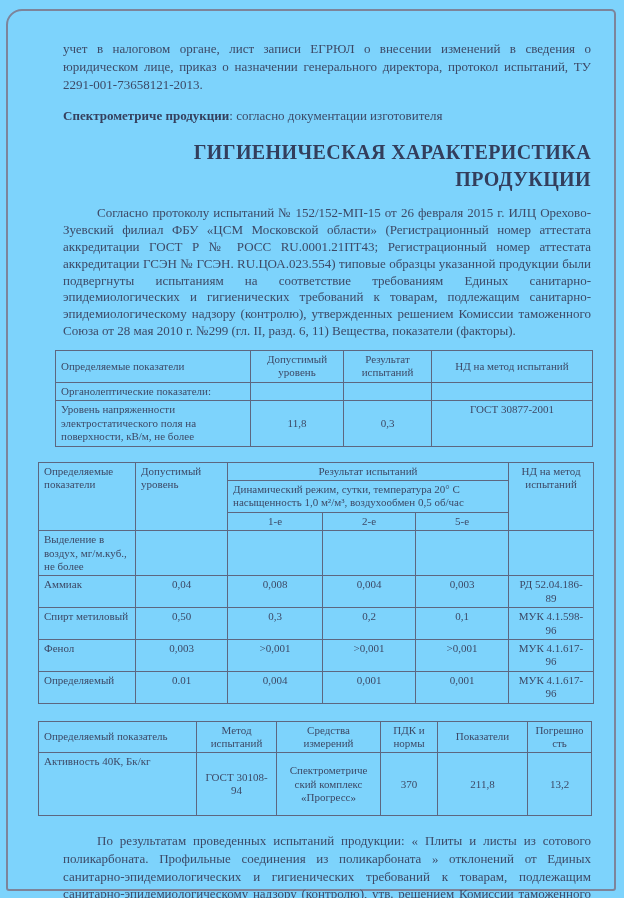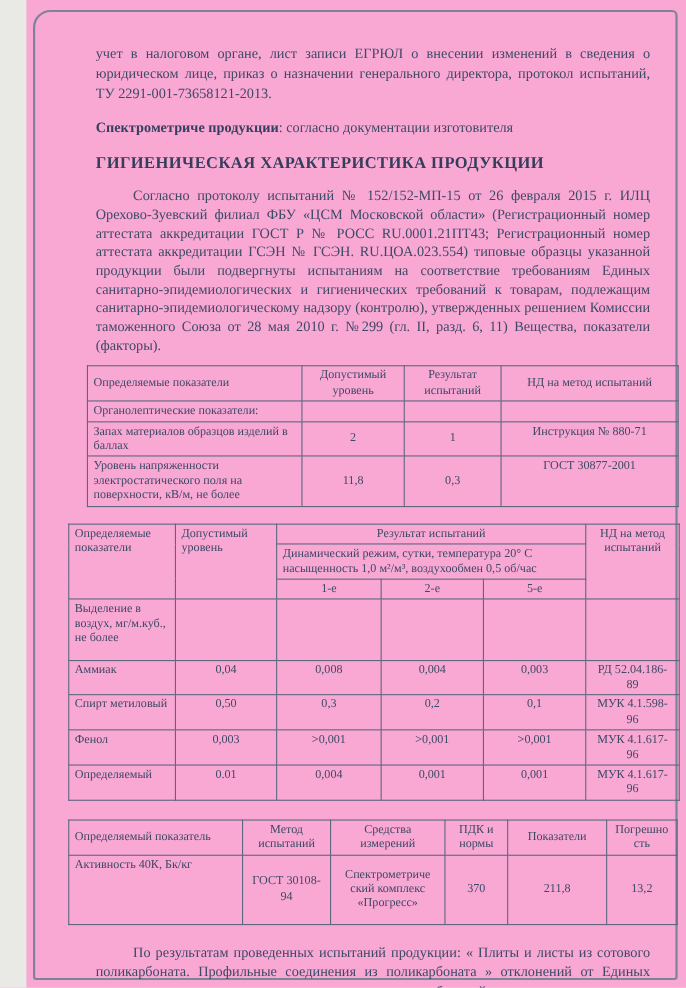--- a/index.html
+++ b/index.html
@@ -3,60 +3,60 @@
 <meta charset="utf-8">
 <style>
   html,body{margin:0;padding:0;}
   body{
     width:624px;height:898px;overflow:hidden;position:relative;
     background:#e9e9e6;
     font-family:"Liberation Serif","DejaVu Serif",serif;
     color:#3d4966;
   }
   .page{
-    position:absolute;inset:0;background:#f9a8d4;margin-left:24px;
+    position:absolute;inset:0;background:#7dd3fc;
   }
   .frame{
     position:absolute;top:9px;left:6px;right:8px;bottom:7px;
     border:2px solid #7d849a;
     border-radius:16px 5px 3px 3px;
     pointer-events:none;
   }
   .content{
     position:absolute;top:30px;left:0;right:0;bottom:0;
   }
   p{margin:0;text-align:justify;font-size:13px;line-height:1.38;}
   .para{padding:0 33px 0 63px;}
   .indent{text-indent:34px;}
   .intro{margin-top:10px;}
   .charline{margin-top:13px;}
   .charline b{color:#35405e;}
   .doc-title{
-    margin-top:14px;text-align:left;font-weight:bold;
-    font-size:15px;letter-spacing:.4px;color:#333e5c;
+    margin-top:14px;text-align:right;font-weight:bold;
+    font-size:20px;letter-spacing:.4px;color:#333e5c;
   }
   .protocol{margin-top:11px;line-height:1.3;}
   .conclusion{margin-top:16px;line-height:1.36;}
 
   table{
     border-collapse:collapse;table-layout:fixed;width:100%;
     font-size:11px;line-height:1.22;color:#3d4966;
   }
   th,td{
     border:1px solid #5d6780;padding:2px 5px;
     font-weight:normal;text-align:left;vertical-align:top;
     word-wrap:break-word;
   }
   th{vertical-align:middle;}
   .c{text-align:center;}
   .vm{vertical-align:middle;}
   .tw1{margin:10px 31px 0 55px;}
   .tw2{margin:15px 31px 0 38px;}
   .tw3{margin:17px 33px 0 38px;}
-  .tw2 td.tall{padding-bottom:12px;}
+  .tw2 td.tall{padding-bottom:2px;}
   .sect td{border-bottom-width:1px;}
   .t3row td{height:58px;}
 </style>
 </head>
 <body>
 
 <div class="page">
   <div class="frame"></div>
 
   <div class="content">
@@ -84,26 +84,20 @@
             <th class="c">Результат испытаний</th>
             <th class="c">НД на метод испытаний</th>
           </tr>
         </thead>
         <tbody>
           <tr class="sect">
             <td>Органолептические показатели:</td>
             <td></td>
             <td></td>
             <td></td>
-          </tr>
-          <tr>
-            <td>Запах материалов образцов изделий в баллах</td>
-            <td class="c vm">2</td>
-            <td class="c vm">1</td>
-            <td class="c">Инструкция № 880-71</td>
           </tr>
           <tr>
             <td>Уровень напряженности электростатического поля на поверхности, кВ/м, не более</td>
             <td class="c vm">11,8</td>
             <td class="c vm">0,3</td>
             <td class="c">ГОСТ 30877-2001</td>
           </tr>
         </tbody>
       </table>
     </div>

